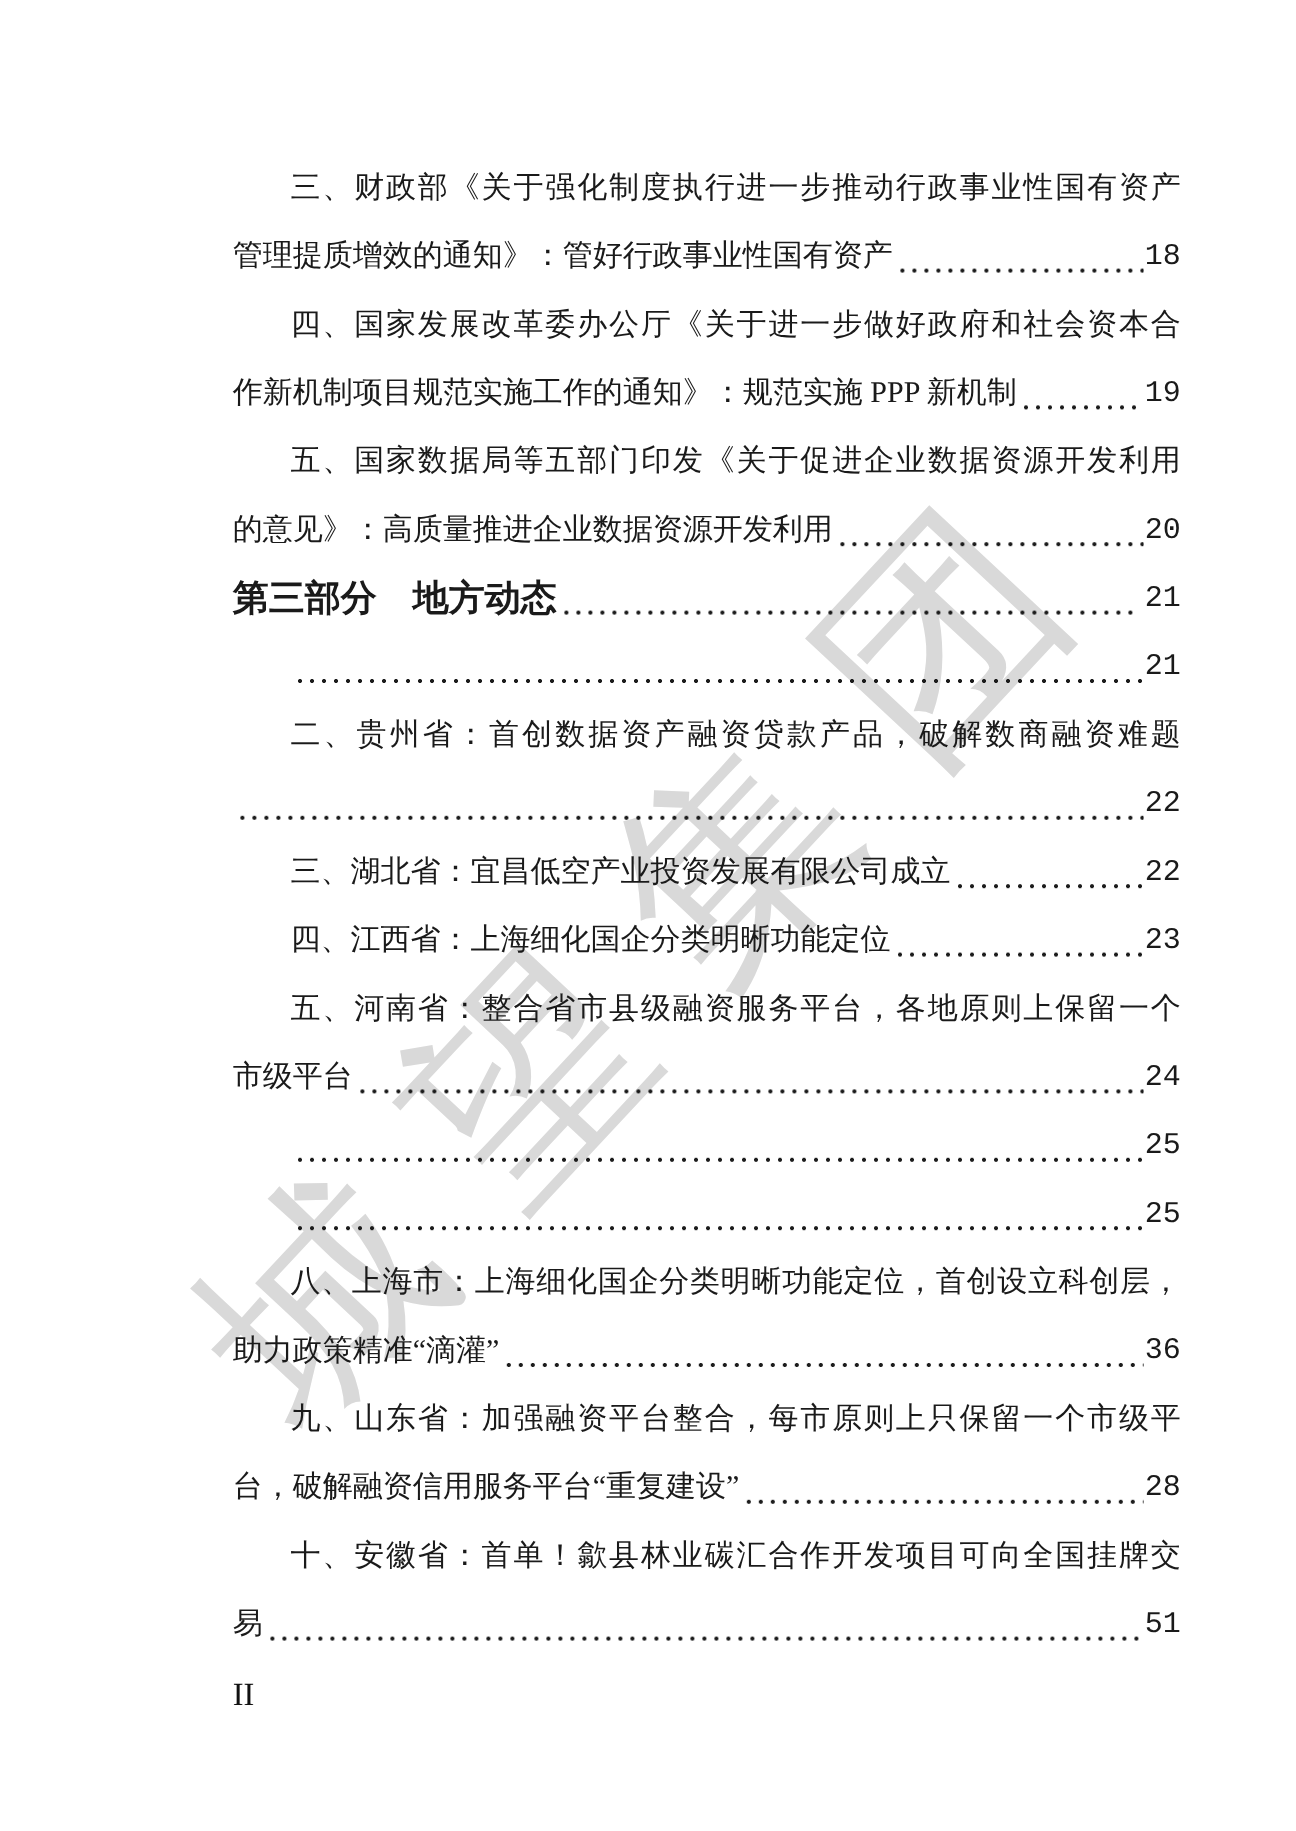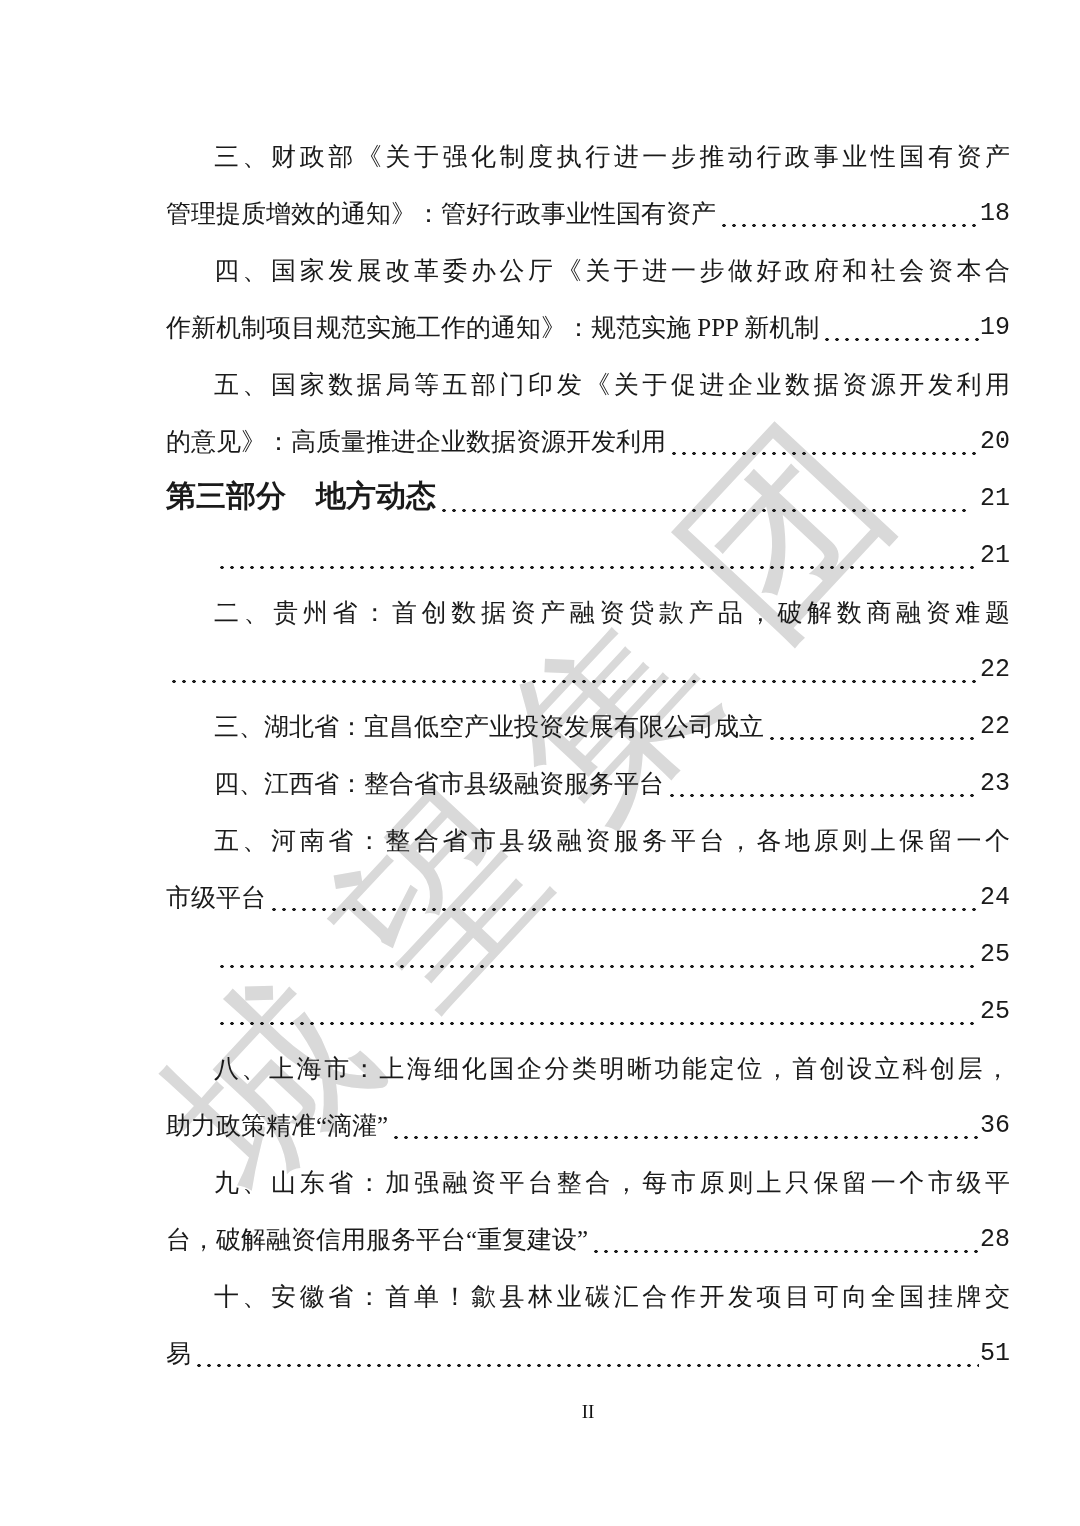--- a/index.html
+++ b/index.html
@@ -20,22 +20,23 @@
     white-space:nowrap;
     color:#d9d9d9;
     font-family:"Liberation Sans","DejaVu Sans",sans-serif;
     font-weight:400;
     z-index:0;
     user-select:none;
   }
   .content{
     position:absolute;inset:0;
     z-index:1;
-    padding:128px 70px 0 166px;
+    padding:128px 96px 0 166px;
     box-sizing:border-box;
+    margin-left:28px;
   }
   .row{
     height:57px;
     line-height:57px;
     font-size:25px;
     white-space:nowrap;
   }
   .row.flexrow{display:flex;}
   .row.stretch{
     display:block;
@@ -49,29 +50,28 @@
   .dots::after{
     content:"";
     position:absolute;left:3px;right:1px;bottom:14px;height:5px;
     background-image:radial-gradient(circle,#1c1c1c 1.5px,rgba(0,0,0,0) 1.9px);
     background-size:10px 5px;
     background-repeat:repeat-x;
     background-position:left center;
   }
   .pg{flex:0 0 auto;font-family:Liberation Mono, monospace;font-size:25px;}
   .row.section .t{
-    font-family:Liberation Mono, monospace;
+    font-family:Liberation Sans, sans-serif;
     font-weight:700;
     font-size:30px;
   }
   .row.section .pg{margin-left:8px;}
   .footer{
     margin-top:16px;
-    text-align:center;
-    font-size:19px;
+    font-size:27px;
     line-height:28px;
     color:#111;
   }
 </style>
 </head>
 <body>
 
 <div class="watermark">城望集团</div>
 
 <div class="content">
@@ -108,21 +108,21 @@
         <span class="t"></span>
         <span class="dots"></span>
         <span class="pg">22</span>
       </div>
       <div class="row flexrow indent">
         <span class="t">三、湖北省：宜昌低空产业投资发展有限公司成立</span>
         <span class="dots"></span>
         <span class="pg">22</span>
       </div>
       <div class="row flexrow indent">
-        <span class="t">四、江西省：整合省市县级融资服务平台</span>
+        <span class="t">四、江西省：上海细化国企分类明晰功能定位</span>
         <span class="dots"></span>
         <span class="pg">23</span>
       </div>
       <div class="row stretch indent"><span class="t">五、河南省：整合省市县级融资服务平台，各地原则上保留一个</span></div>
       <div class="row flexrow">
         <span class="t">市级平台</span>
         <span class="dots"></span>
         <span class="pg">24</span>
       </div>
       <div class="row flexrow indent">

